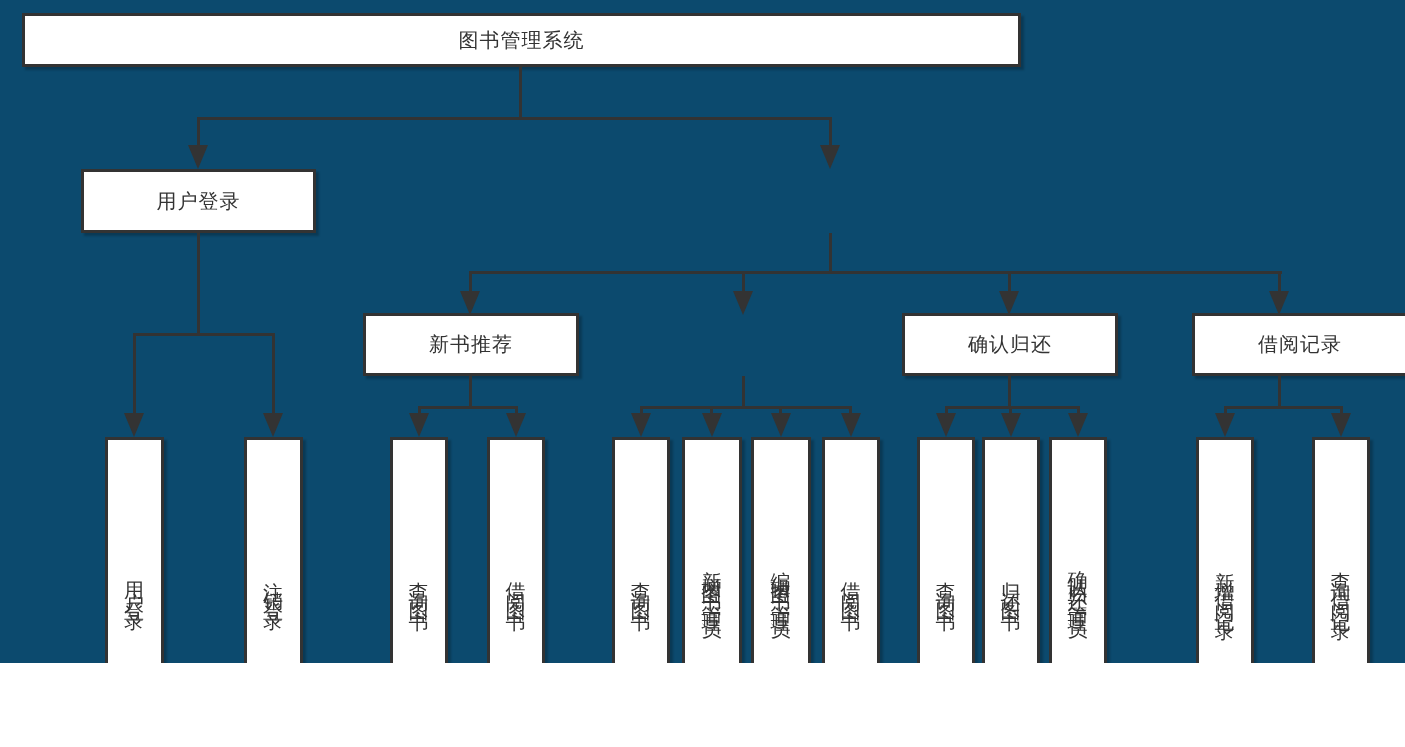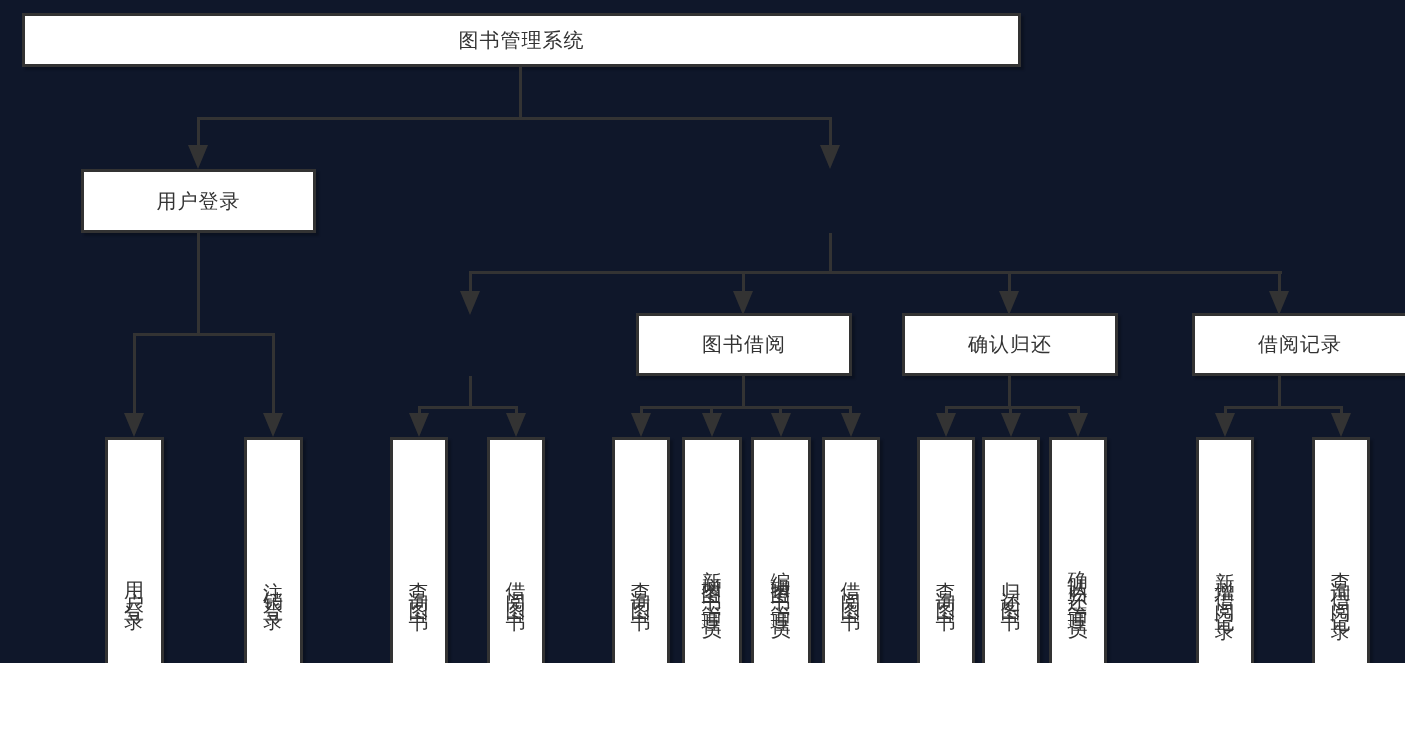--- a/index.html
+++ b/index.html
@@ -3,21 +3,21 @@
 <meta charset="utf-8">
 <style>
   * { margin: 0; padding: 0; box-sizing: border-box; }
   html, body { background: #ffffff; }
   body { font-family: "Liberation Sans", "DejaVu Sans", sans-serif; }
 
   .canvas {
     position: relative;
     width: 1405px;
     height: 663px;
-    background: #0f172a;
+    background: #0c4a6e;
     overflow: hidden;
   }
 
   
   .node {
     position: absolute;
     background: #ffffff;
     border: 3px solid #333333;
     box-shadow: 3px 3px 2px rgba(0,0,0,0.22);
     display: flex;
@@ -93,21 +93,21 @@
   <div class="line-h" style="left:469px; top:271px; width:813px;"></div>
   <div class="line-v" style="left:469px; top:271px; height:20px;"></div>
   <div class="arrow" style="left:460px; top:291px;"></div>
   <div class="line-v" style="left:742px; top:271px; height:20px;"></div>
   <div class="arrow" style="left:733px; top:291px;"></div>
   <div class="line-v" style="left:1008px; top:271px; height:20px;"></div>
   <div class="arrow" style="left:999px; top:291px;"></div>
   <div class="line-v" style="left:1278px; top:271px; height:20px;"></div>
   <div class="arrow" style="left:1269px; top:291px;"></div>
 
-  <div class="node h" style="left:636px; top:313px; width:216px; height:63px;">图书借阅</div>
+  <div class="node h" style="left:363px; top:313px; width:216px; height:63px;">新书推荐</div>
   <div class="node h" style="left:902px; top:313px; width:216px; height:63px;">确认归还</div>
   <div class="node h" style="left:1192px; top:313px; width:216px; height:63px;">借阅记录</div>
 
   <div class="line-v" style="left:469px; top:376px; height:33px;"></div>
   <div class="line-h" style="left:418px; top:406px; width:100px;"></div>
   <div class="line-v" style="left:418px; top:406px; height:10px;"></div>
   <div class="arrow" style="left:409px; top:413px;"></div>
   <div class="line-v" style="left:515px; top:406px; height:10px;"></div>
   <div class="arrow" style="left:506px; top:413px;"></div>
 

